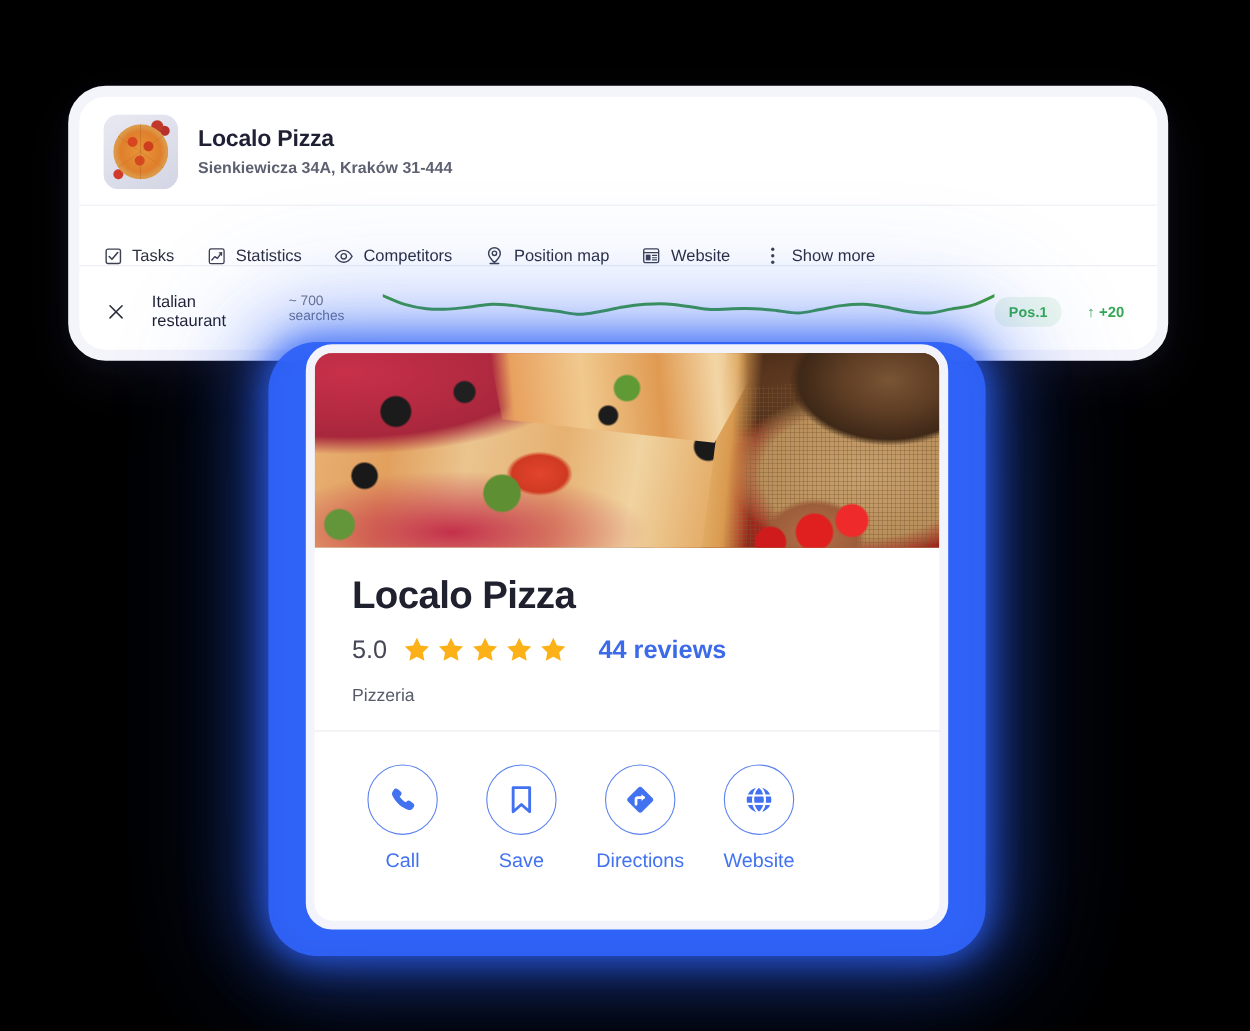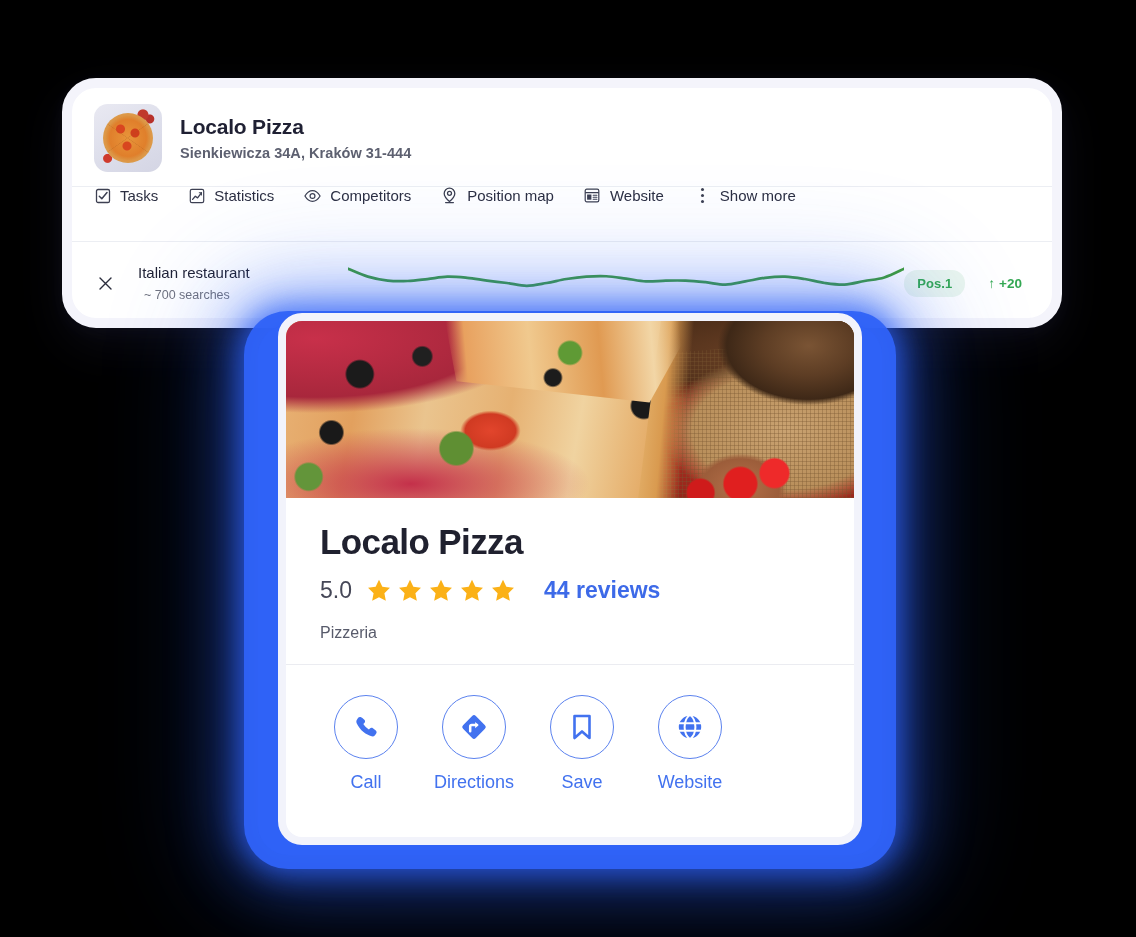--- a/index.html
+++ b/index.html
@@ -89,21 +89,21 @@
   .biz-address {
     font-size: 14.5px;
     color: #5d6070;
     letter-spacing: 0.05px;
     font-weight: bold;
   }
 
   
   .dash-tabs {
     display: flex;
-    align-items: flex-start;
+    align-items: flex-end;
     gap: 30px;
     padding: 0 22px;
     height: 54px;
     border-top: 1px solid #eceef3;
     border-bottom: 1px solid #eceef3;
   }
   .dash-tab {
     display: flex;
     align-items: center;
     gap: 9px;
@@ -132,21 +132,21 @@
   .kw-close {
     width: 22px; height: 22px;
     flex: 0 0 auto;
     display: flex; align-items: center; justify-content: center;
     color: #2b2d3d;
     cursor: pointer;
   }
   .kw-text {
     margin-left: 22px;
     display: flex;
-    flex-direction: column;
+    flex-direction: row;
     gap: 7px;
     width: 210px;
     flex: 0 0 auto;
   }
   .kw-name { font-size: 15px; color: #1f2134; }
   .kw-sub  { font-size: 12.5px; color: #70737f; padding-left: 6px; }
 
   .kw-spark { flex: 1 1 auto; height: 48px; position: relative; }
   .kw-spark svg { display: block; width: 100%; height: 100%; }
 
@@ -484,36 +484,36 @@
       <span class="act-circle">
         <svg width="28" height="28" viewBox="0 0 28 28" fill="currentColor">
           <path d="M9.1 4.2 C8.0 3.6 6.7 4.0 6.0 5.0 L4.9 6.7 C4.2 7.8 4.2 9.2 4.8 10.4 C6.3 13.6 8.6 16.6 11.5 19.0 C14.0 21.0 16.8 22.5 19.6 23.3 C20.9 23.6 22.2 23.2 23.0 22.2 L24.2 20.6 C24.9 19.6 24.7 18.3 23.8 17.5 L20.9 15.2 C20.0 14.5 18.7 14.6 17.9 15.4 L16.9 16.4 C14.6 15.1 12.7 13.3 11.3 11.1 L12.4 10.1 C13.2 9.3 13.3 8.0 12.6 7.1 L10.4 5.0 Z"></path>
         </svg>
       </span>
       <span class="act-label">Call</span>
     </div>
 
     <div class="gmb-action">
       <span class="act-circle">
+        <svg width="24" height="30" viewBox="0 0 24 30" fill="none" stroke="currentColor" stroke-width="2.6" stroke-linejoin="round">
+          <path d="M4.5 4.0 H19.5 V26.0 L12 19.4 L4.5 26.0 Z"></path>
+        </svg>
+      </span>
+      <span class="act-label">Save</span>
+    </div>
+
+    <div class="gmb-action">
+      <span class="act-circle">
         <svg width="30" height="30" viewBox="0 0 30 30">
           <rect x="15" y="2.2" width="18.1" height="18.1" rx="2.6" transform="rotate(45 15 2.2)" fill="currentColor"></rect>
           <path d="M11.2 19.2 L11.2 14.6 A1.6 1.6 0 0 1 12.8 13.0 L18.0 13.0" fill="none" stroke="#ffffff" stroke-width="2.5" stroke-linecap="round" stroke-linejoin="round"></path>
           <path d="M16.2 10.0 L19.6 13.1 L16.2 16.2 Z" fill="#ffffff"></path>
         </svg>
       </span>
       <span class="act-label">Directions</span>
-    </div>
-
-    <div class="gmb-action">
-      <span class="act-circle">
-        <svg width="24" height="30" viewBox="0 0 24 30" fill="none" stroke="currentColor" stroke-width="2.6" stroke-linejoin="round">
-          <path d="M4.5 4.0 H19.5 V26.0 L12 19.4 L4.5 26.0 Z"></path>
-        </svg>
-      </span>
-      <span class="act-label">Save</span>
     </div>
 
     <div class="gmb-action">
       <span class="act-circle">
         <svg width="30" height="30" viewBox="0 0 30 30">
           <circle cx="15" cy="15" r="12.2" fill="currentColor"></circle>
           <path d="M15 2.8 C11.3 5.6 9.6 10.1 9.6 15 C9.6 19.9 11.3 24.4 15 27.2 C18.7 24.4 20.4 19.9 20.4 15 C20.4 10.1 18.7 5.6 15 2.8 Z" fill="none" stroke="#ffffff" stroke-width="2"></path>
           <path d="M3.2 11.2 H26.8 M3.2 18.8 H26.8" stroke="#ffffff" stroke-width="2" fill="none"></path>
           <circle cx="15" cy="15" r="12.2" fill="none" stroke="#ffffff" stroke-width="2"></circle>
         </svg>

